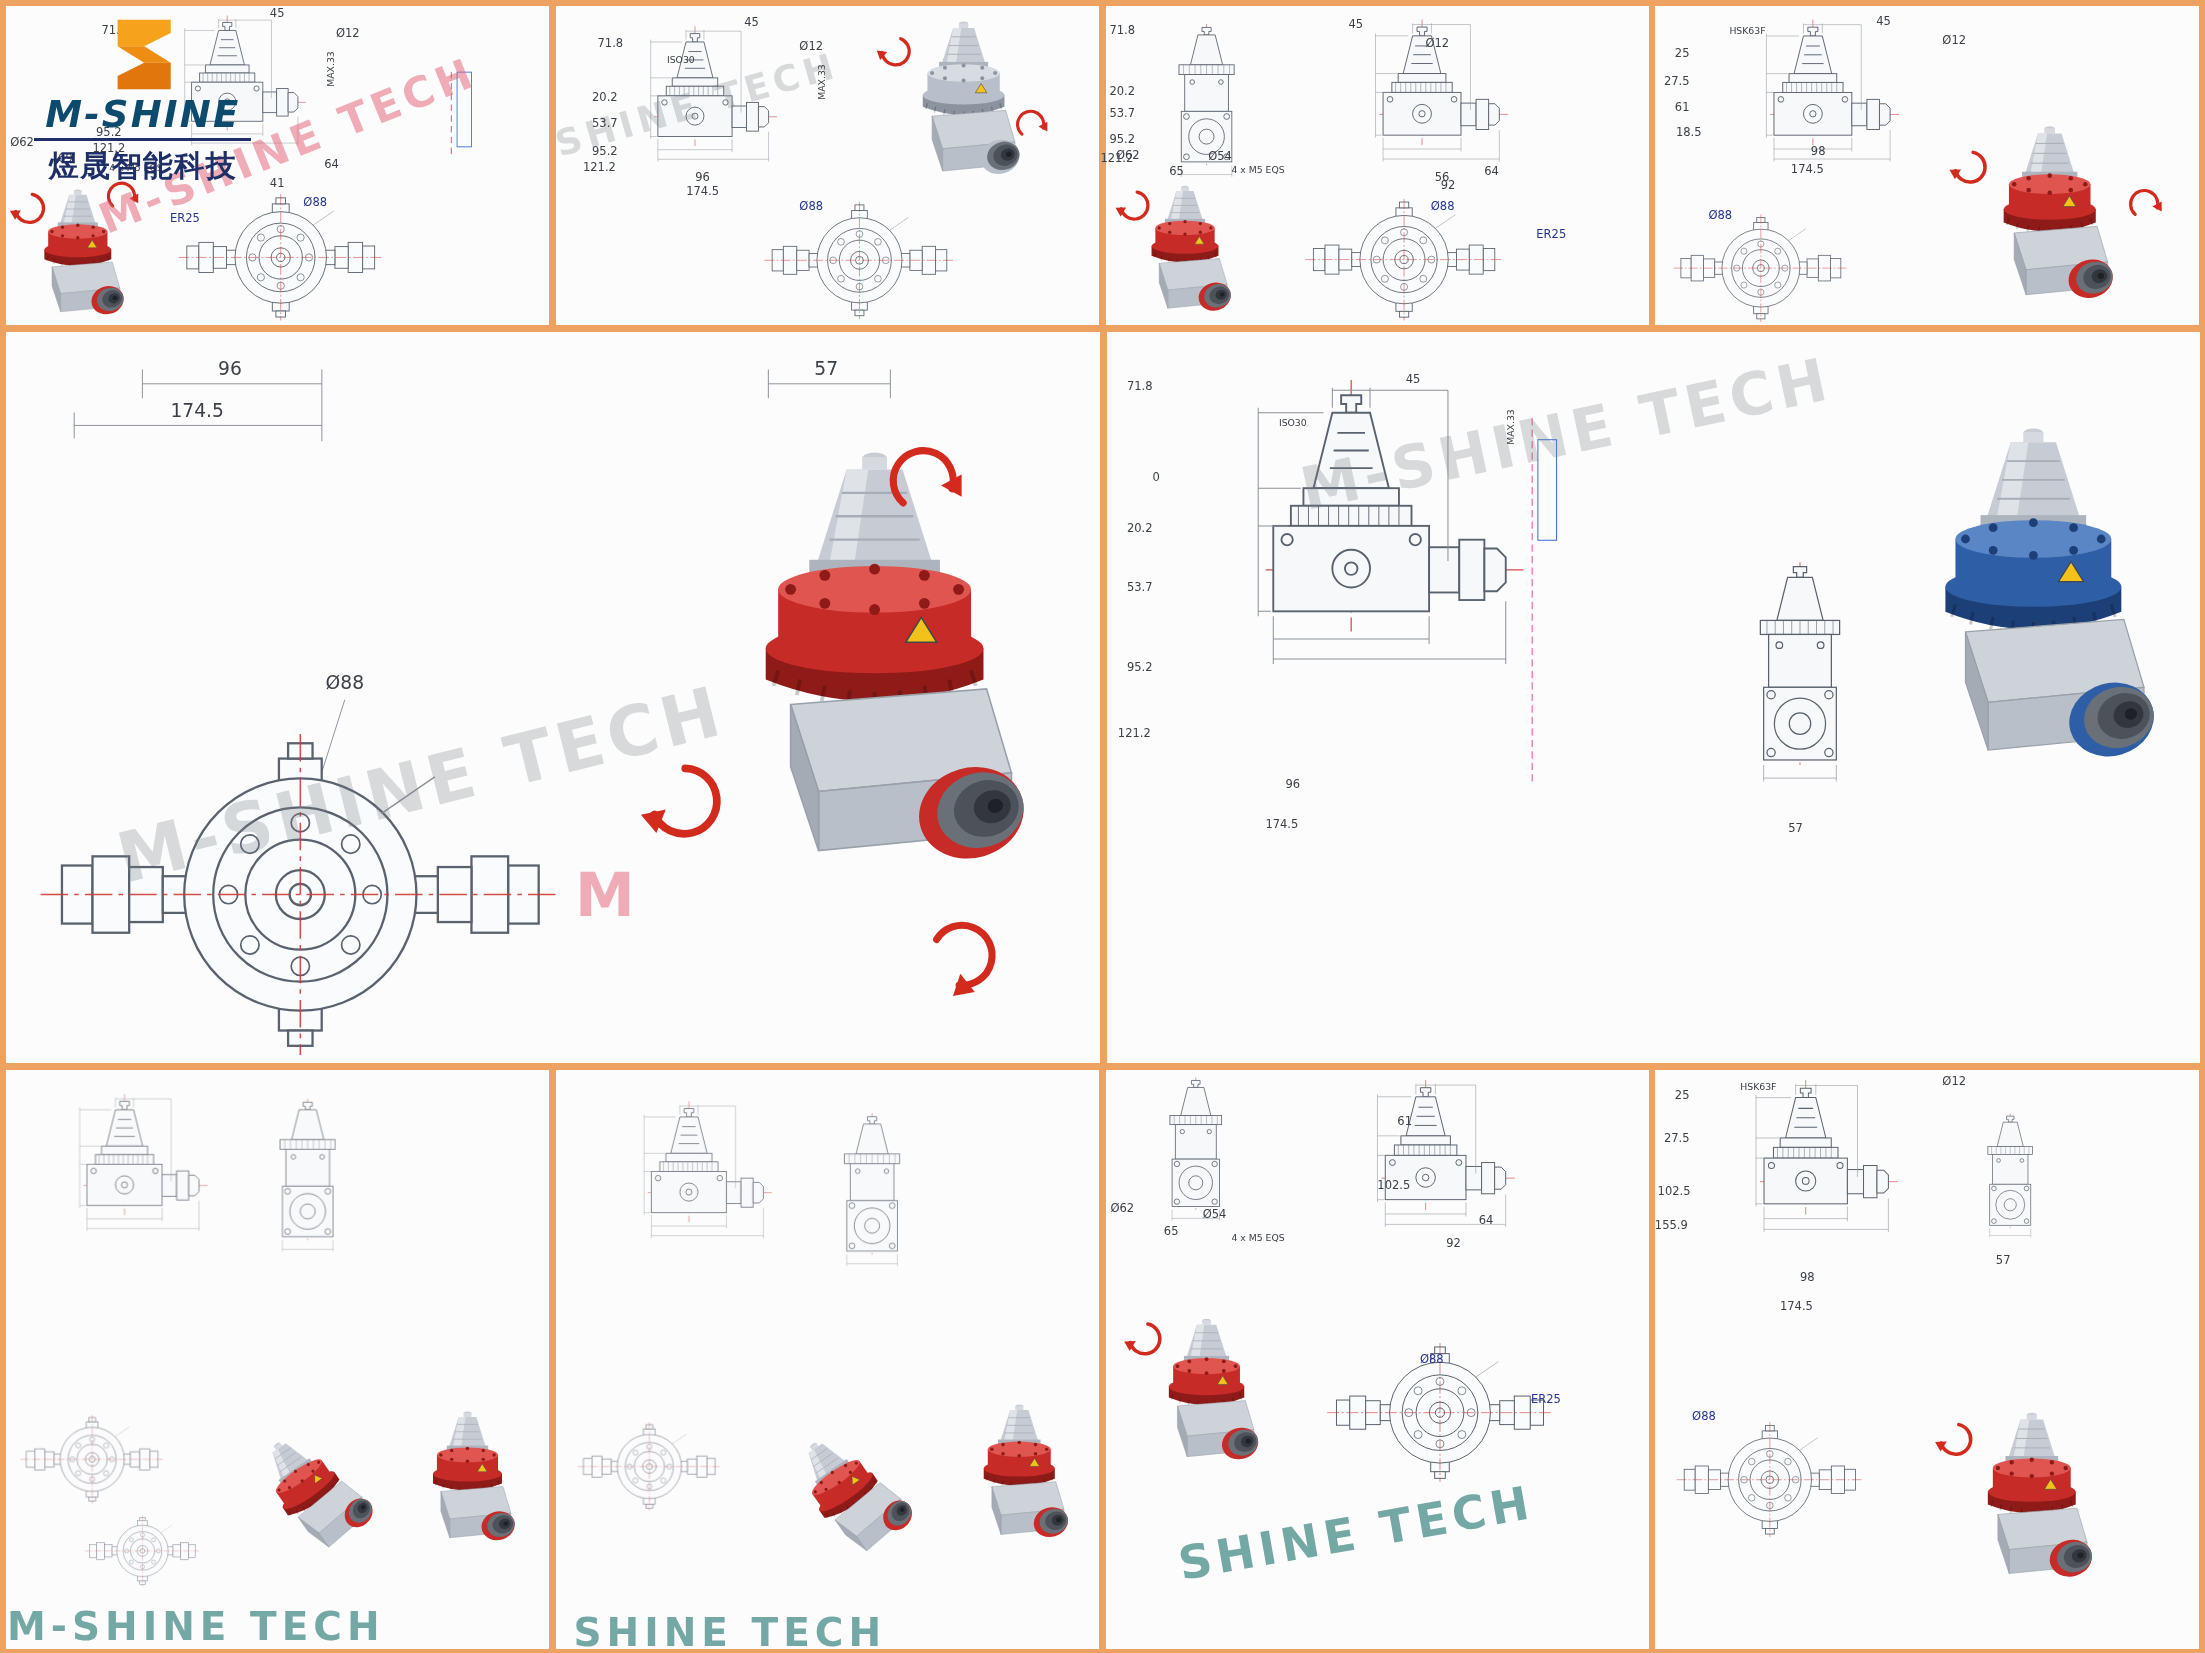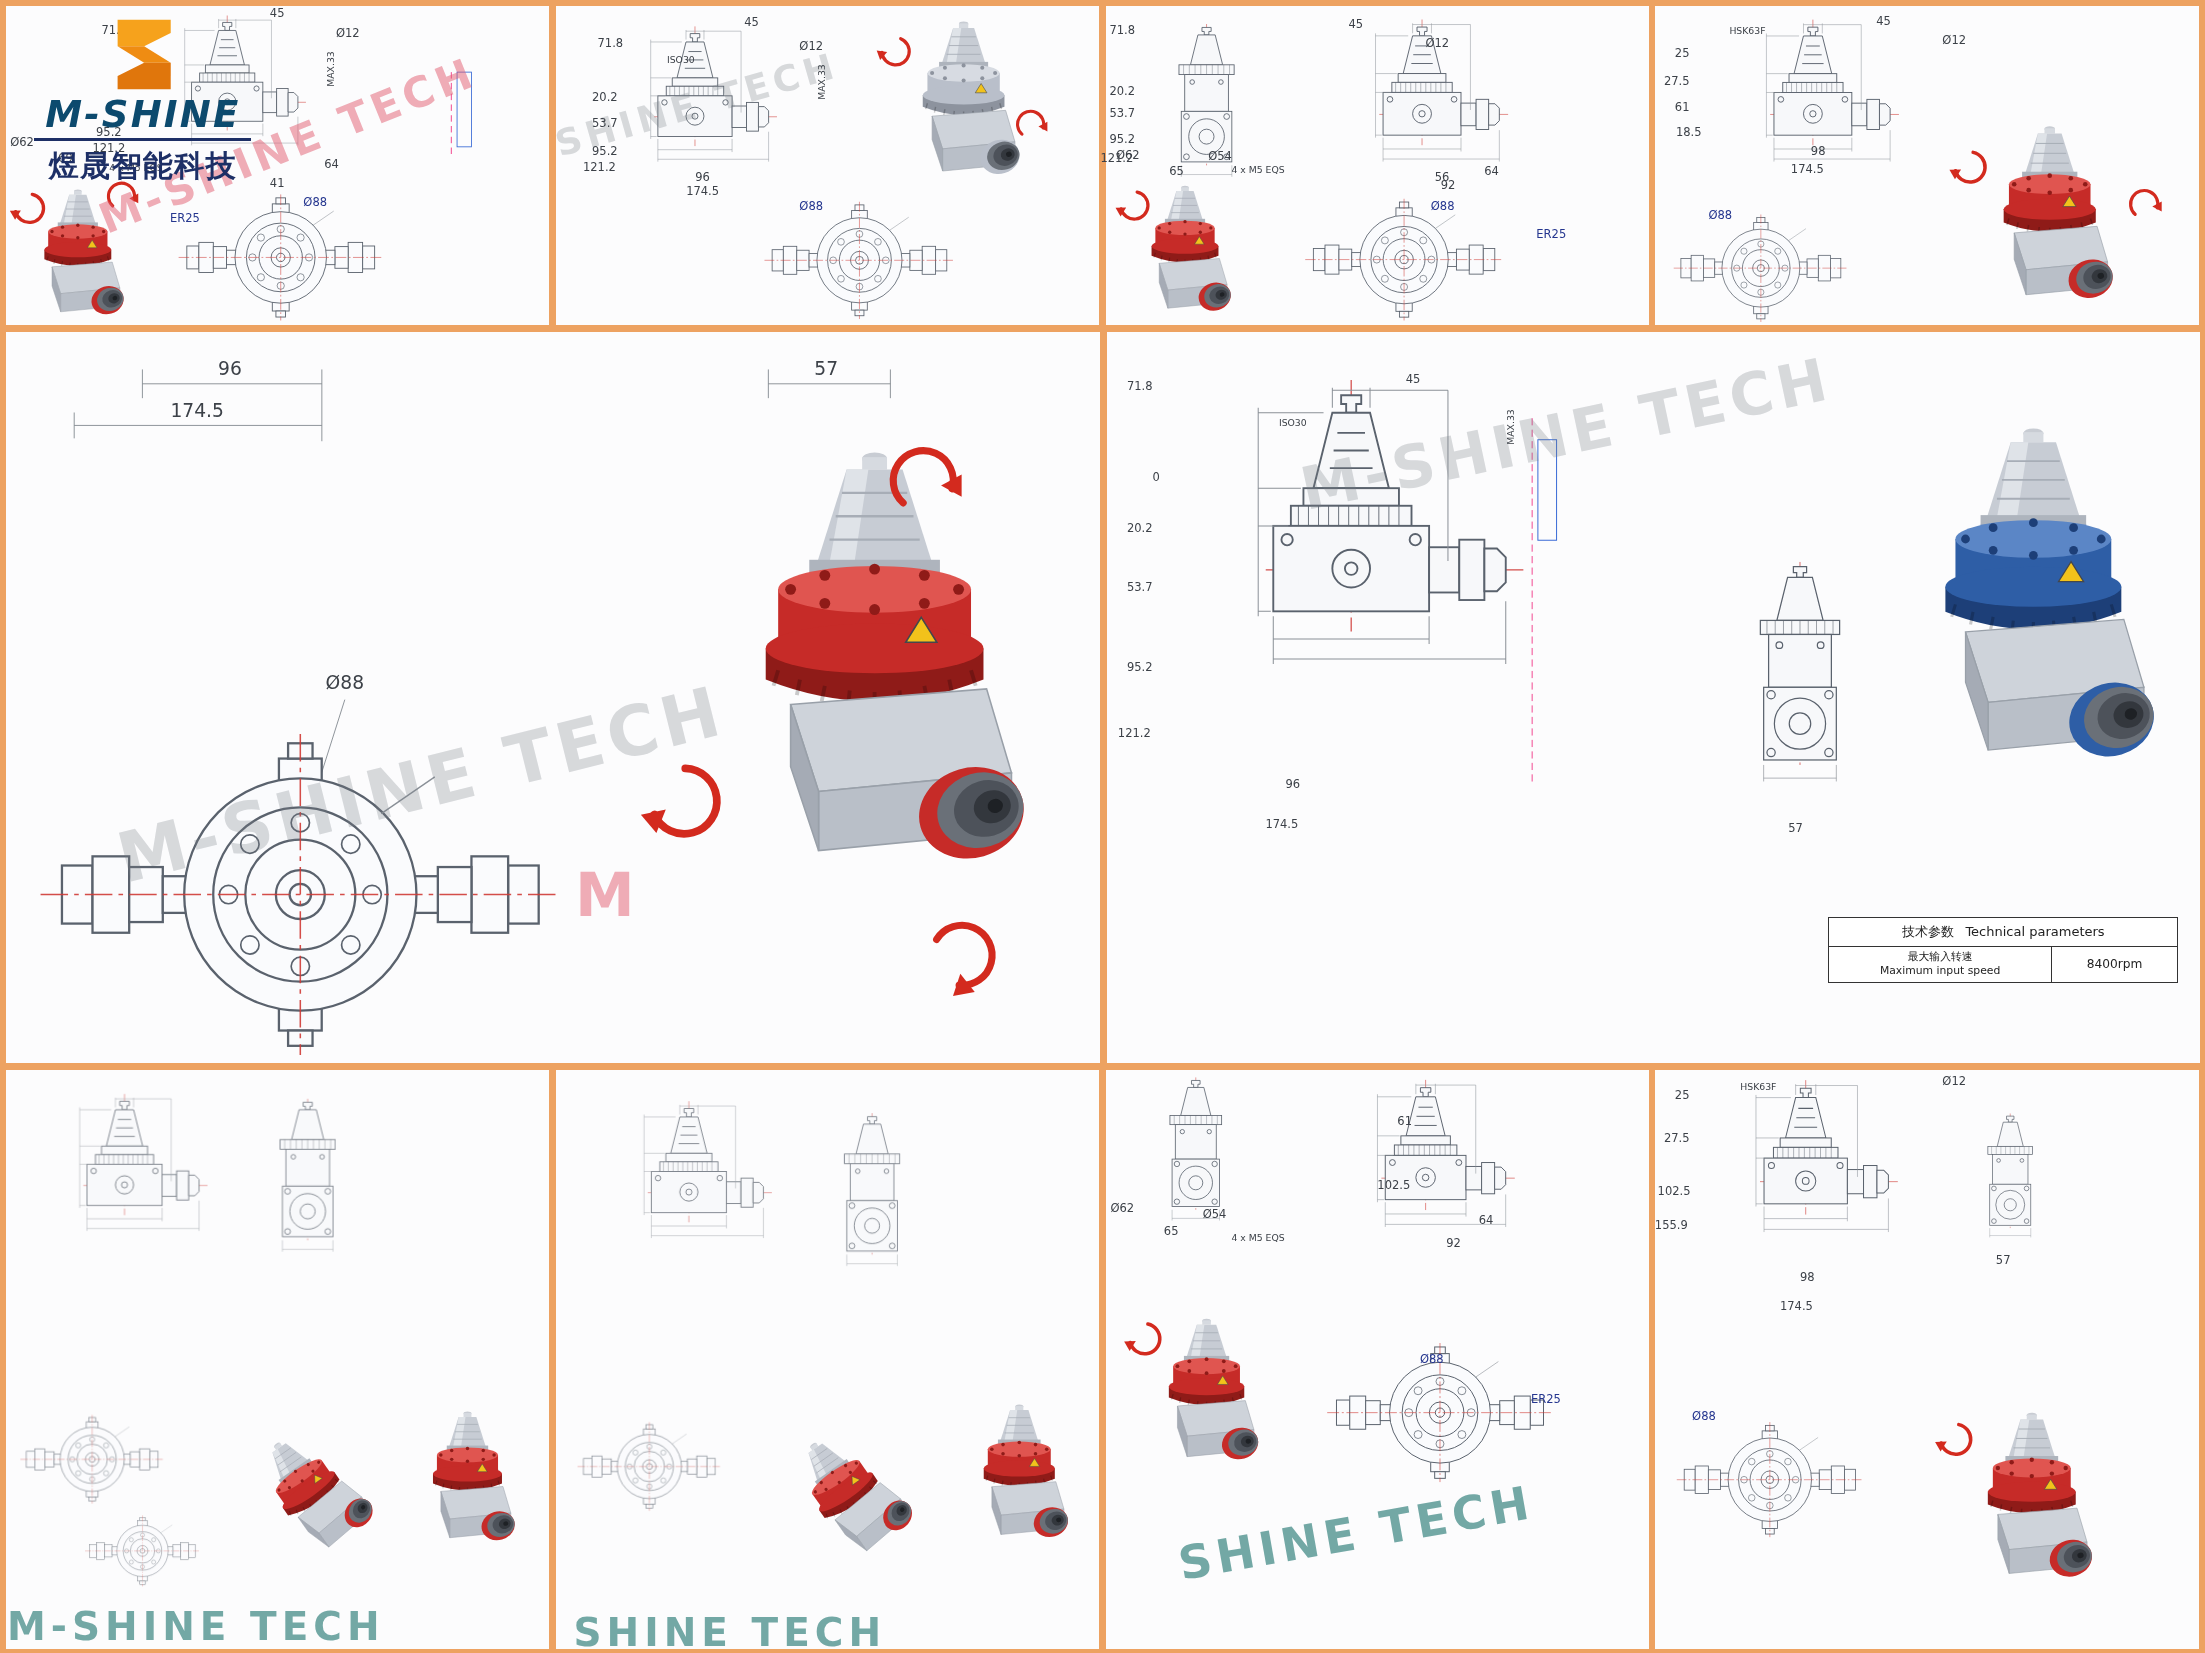--- a/index.html
+++ b/index.html
@@ -304,33 +304,20 @@
 <section class="panel" id="p6" style="left:1107px;top:332px;width:1093px;height:731px">
   <svg class="art" viewBox="0 0 1522 1018">
     <use href="#sym-side" x="60" y="60" width="560" height="525"></use>
     <g>
       <path d="M592 120 V630" stroke="#e06" stroke-width="1" stroke-dasharray="10 6" fill="none"></path>
       <rect x="600" y="150" width="26" height="140" fill="none" stroke="#3a6bd6" stroke-width="1.4"></rect>
     </g>
     <use href="#sym-front2" x="850" y="320" width="230" height="322"></use>
     <use href="#sym-render" class="r-blue" style="--cb:#2e5ea6;--ct:#5b86c6;--cd:#1d3f78" x="1080" y="120" width="420" height="508"></use>
   </svg>
-  <div class="tech-table">
-    <div class="tt-head">
-      <span>技术参数</span>
-      <span>Technical parameters</span>
-    </div>
-    <div class="tt-body">
-      <div class="tt-c1">
-        <span>最大输入转速</span><br>
-        <span>Maximum input speed</span>
-      </div>
-      <div class="tt-c2">8400rpm</div>
-    </div>
-  </div>
 <span class="lbl " style="left: 28%; top: 6.5%; transform: translate(-50%, -50%);">45</span>
     <span class="lbl " style="left: 3%; top: 7.5%; transform: translate(-50%, -50%);">71.8</span>
     <span class="lbl tiny" style="left: 17%; top: 12.5%; transform: translate(-50%, -50%);">ISO30</span>
     <span class="lbl tiny" style="left: 37%; top: 13%; transform: translate(-50%, -50%) rotate(-90deg);">MAX.33</span>
     <span class="lbl " style="left: 4.5%; top: 20%; transform: translate(-50%, -50%);">0</span>
     <span class="lbl " style="left: 3%; top: 27%; transform: translate(-50%, -50%);">20.2</span>
     <span class="lbl " style="left: 3%; top: 35%; transform: translate(-50%, -50%);">53.7</span>
     <span class="lbl " style="left: 3%; top: 46%; transform: translate(-50%, -50%);">95.2</span>
     <span class="lbl " style="left: 2.5%; top: 55%; transform: translate(-50%, -50%);">121.2</span>
     <span class="lbl " style="left: 17%; top: 62%; transform: translate(-50%, -50%);">96</span>

